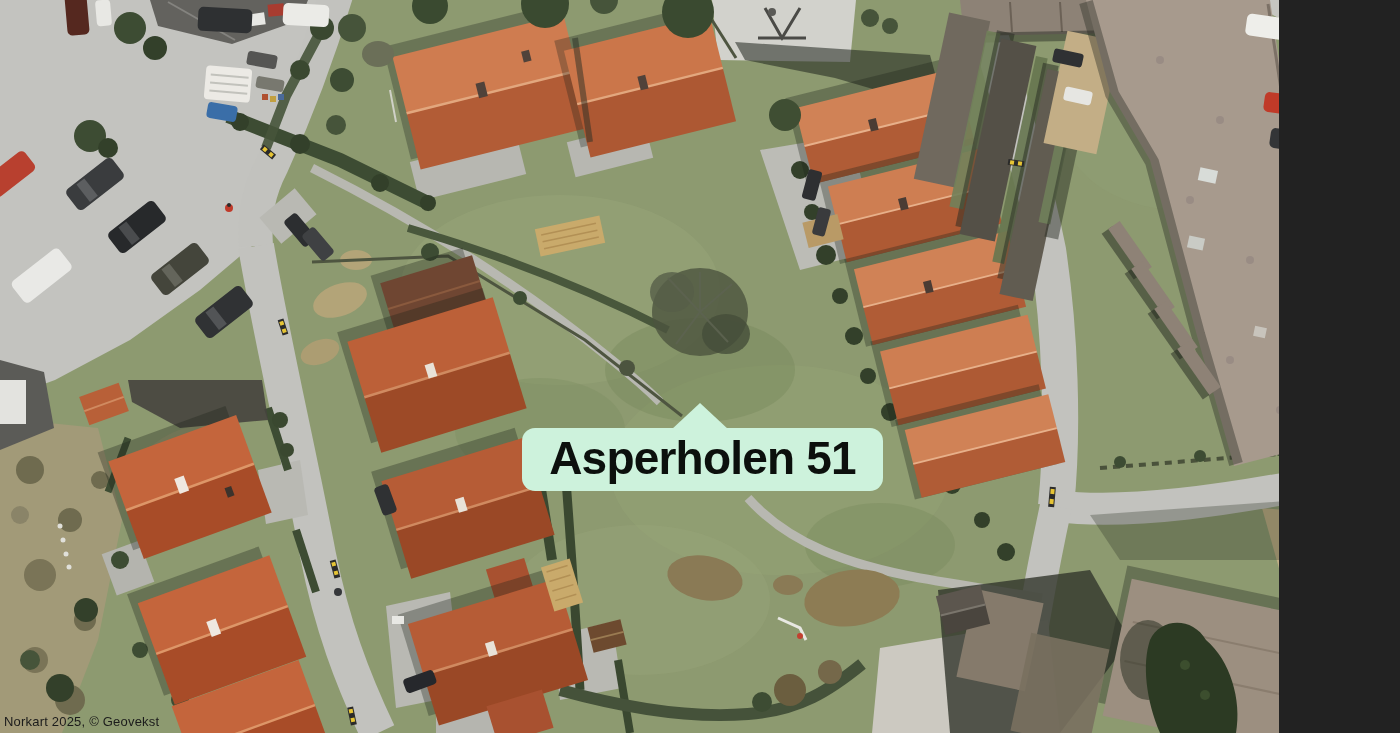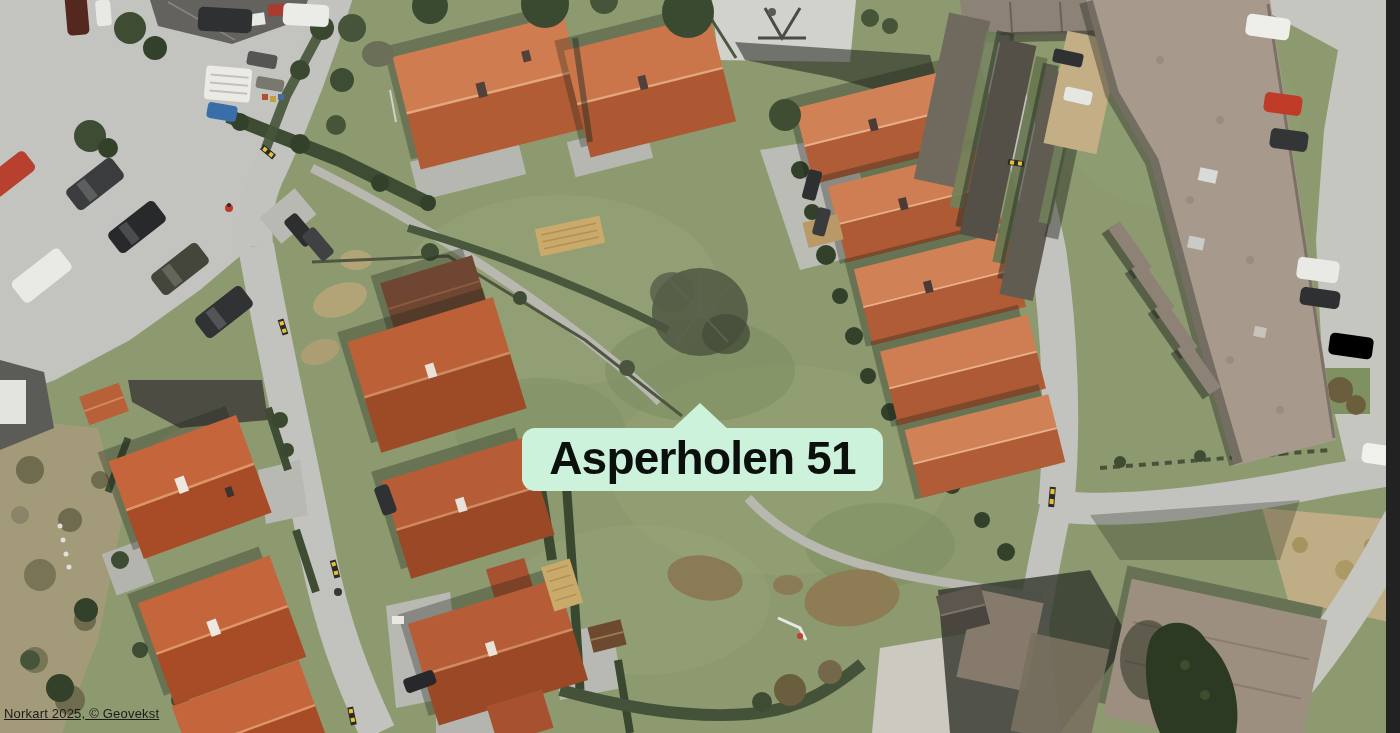--- a/index.html
+++ b/index.html
@@ -1,39 +1,39 @@
 <!DOCTYPE html>
 <html><head>
 <meta charset="utf-8">
 <style>
   html,body{margin:0;padding:0;background:#222;}
   .map-viewport{
-    position:relative;width:1386px;height:733px;overflow:hidden;
+    position:relative;width:1279px;height:733px;overflow:hidden;
     font-family:"Liberation Sans", sans-serif;cursor:grab;background:#8d9a70;
   }
   .map-viewport svg{position:absolute;inset:0;display:block;}
   .callout{
     position:absolute;left:522px;top:428px;width:361px;height:63px;
     background:#cdf2dc;border-radius:13px;
     display:flex;align-items:center;justify-content:center;
     z-index:5;
   }
   .callout-text{
     font-size:46px;font-weight:600;letter-spacing:-0.8px;color:#0c100d;
     white-space:nowrap;line-height:1;padding-bottom:3px;
   }
   .callout-pointer{
     position:absolute;left:671px;top:403px;width:58px;height:27px;
     background:#cdf2dc;
     clip-path:polygon(50% 0%,100% 100%,0% 100%);
     z-index:4;
   }
   .attribution{
-    position:absolute;left:4px;bottom:12px;z-index:6;
-    font-size:13px;color:#1b1b1b;letter-spacing:.2px;text-decoration:underline;
+    position:absolute;left:4px;bottom:4px;z-index:6;
+    font-size:13px;color:#1b1b1b;letter-spacing:.2px;
   }
 </style>
 </head>
 <body>
 
 <div class="map-viewport">
 
 <svg width="1400" height="733" viewBox="0 0 1400 733" xmlns="http://www.w3.org/2000/svg">
 
   <g>

